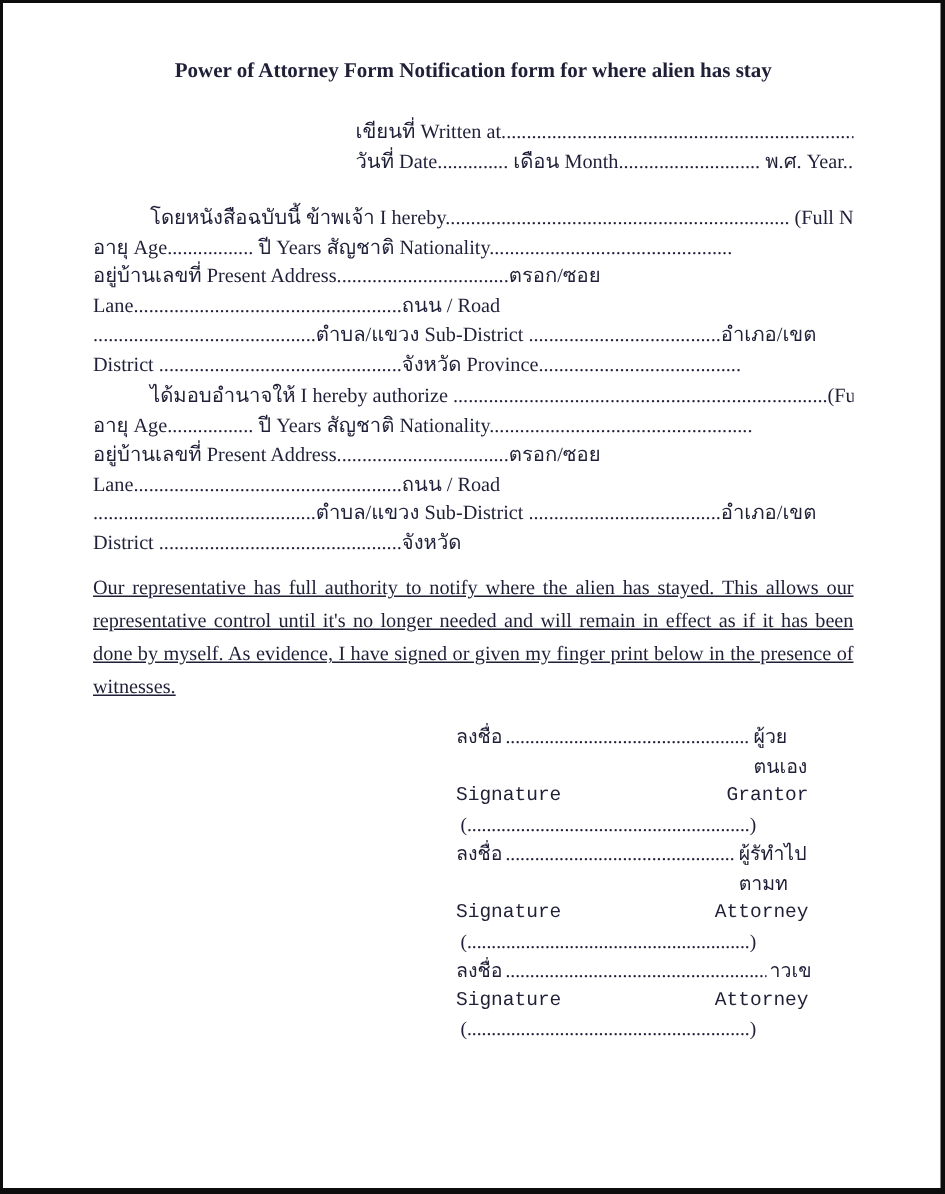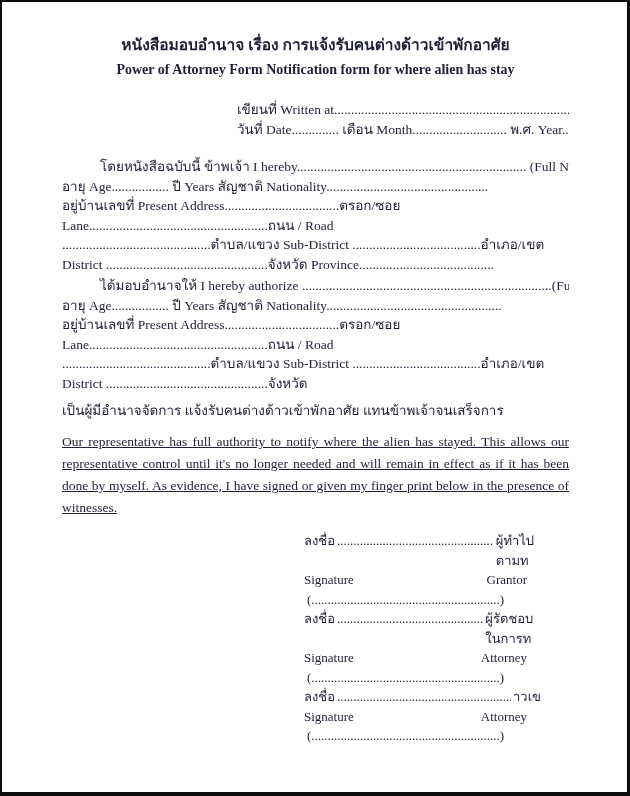--- a/index.html
+++ b/index.html
@@ -63,34 +63,33 @@
     line-height: 19.5px;
     font-size: 13px;
   }
   .sig-row { display: flex; align-items: flex-start; }
   .dotfill {
     flex: 1 1 auto;
     overflow: hidden;
     white-space: nowrap;
     margin: 0 2px;
   }
-  .sig-en { justify-content: space-between; }
-  .sig-en-label { margin-right: 14px; }
+  .sig-en { justify-content: space-between; font-family: Liberation Mono, monospace; }
+  .sig-en-label { margin-right: 2px; }
   .sig-paren {
     padding-left: 3px;
     white-space: nowrap;
     overflow: hidden;
   }
 </style>
 </head>
 <body>
 
 <div class="page">
 
-  <div class="title-th">หนังสือมอบอำนาจ เรื่อง การแจ้งรับคนต่างด้าวเข้าพักอาศัย</div>
   <div class="title-en">Power of Attorney Form Notification form for where alien has stay</div>
 
   <div class="header-lines">
     <div class="form-line">เขียนที่ Written at................................................................................</div>
     <div class="form-line">วันที่ Date.............. เดือน Month............................ พ.ศ. Year...............</div>
   </div>
 
   <div class="form-block">
     <div class="form-line indent">โดยหนังสือฉบับนี้ ข้าพเจ้า I hereby.................................................................... (Full Name)</div>
     <div class="form-line">อายุ Age................. ปี Years สัญชาติ Nationality................................................</div>
@@ -103,45 +102,44 @@
   <div class="form-block second">
     <div class="form-line indent">ได้มอบอำนาจให้ I hereby authorize ..........................................................................(Full Name)</div>
     <div class="form-line">อายุ Age................. ปี Years สัญชาติ Nationality....................................................</div>
     <div class="form-line">อยู่บ้านเลขที่ Present Address..................................ตรอก/ซอย</div>
     <div class="form-line">Lane.....................................................ถนน / Road</div>
     <div class="form-line">............................................ตำบล/แขวง Sub-District ......................................อำเภอ/เขต</div>
     <div class="form-line">District ................................................จังหวัด</div>
   </div>
 
   <div class="thai-clause">
-    <div>เป็นผู้มีอำนาจจัดการ แจ้งรับคนต่างด้าวเข้าพักอาศัย แทนข้าพเจ้าจนเสร็จการ</div>
   </div>
 
   <div class="english-clause">Our representative has full authority to notify where the alien has stayed. This allows our representative control until it's no longer needed and will remain in effect as if it has been done by myself. As evidence, I have signed or given my finger print below in the presence of witnesses.</div>
 
   <div class="signatures">
 
     <div>
       <div class="sig-row">
         <span>ลงชื่อ</span>
         <span class="dotfill">............................................................................</span>
-        <span>ผู้ทำไปตามท</span>
+        <span>ผู้วยตนเอง</span>
       </div>
       <div class="sig-row sig-en">
         <span>Signature</span>
         <span class="sig-en-label">Grantor</span>
       </div>
       <div class="sig-paren">(..........................................................)</div>
     </div>
 
     <div>
       <div class="sig-row">
         <span>ลงชื่อ</span>
         <span class="dotfill">............................................................................</span>
-        <span>ผู้รัดชอบในการท</span>
+        <span>ผู้รัทำไปตามท</span>
       </div>
       <div class="sig-row sig-en">
         <span>Signature</span>
         <span class="sig-en-label">Attorney</span>
       </div>
       <div class="sig-paren">(..........................................................)</div>
     </div>
 
     <div>
       <div class="sig-row">

